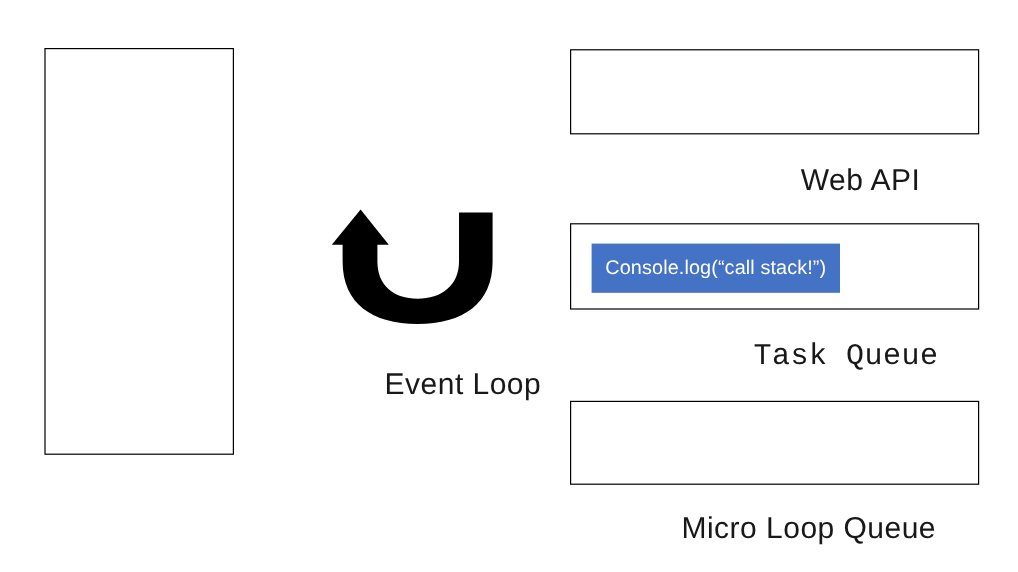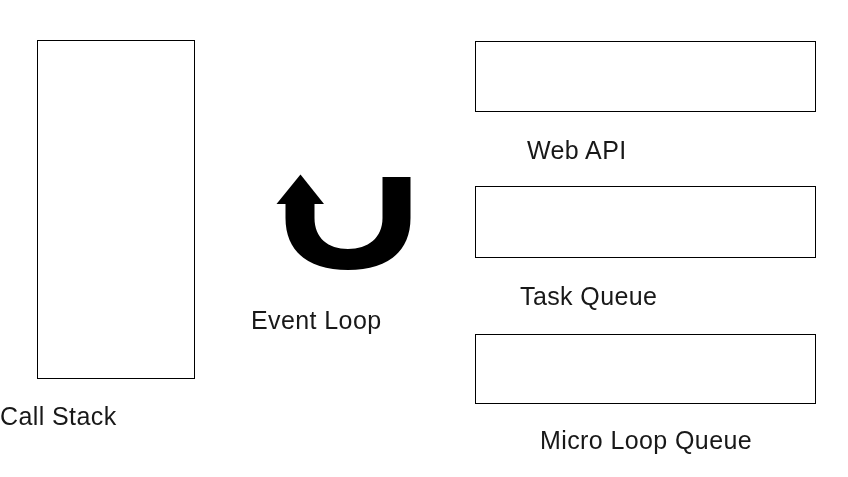--- a/index.html
+++ b/index.html
@@ -19,21 +19,21 @@
   }
   .box {
     position: absolute;
     box-sizing: border-box;
     border: 1.6px solid #000000;
     background: #ffffff;
   }
   .label {
     position: absolute;
     box-sizing: border-box;
-    text-align: left;
+    text-align: right;
     color: #181818;
     font-family: "Liberation Sans", sans-serif;
     font-size: 25px;
     font-weight: 400;
     letter-spacing: 0.4px;
     line-height: 1;
     white-space: nowrap;
   }
   
   #call-stack-box {
@@ -77,23 +77,24 @@
     top: 138px;
     width: 240px;
   }
   #task-queue-box {
     left: 475px;
     top: 186px;
     width: 341px;
     height: 72px;
   }
   #task-queue-label {
-    left: 520px;
+    left: 542px;
     top: 284px;
     width: 240px;
+    font-family: Liberation Mono, monospace;
   }
   #micro-task-queue-box {
     left: 475px;
     top: 334px;
     width: 341px;
     height: 70px;
   }
   #micro-task-queue-label {
     left: 540px;
     top: 428px;
@@ -122,21 +123,20 @@
     white-space: nowrap;
     letter-spacing: 0.1px;
   }
 </style>
 </head>
 <body>
 
 <div id="canvas">
 
   <div class="box" id="call-stack-box"></div>
-  <div class="label" id="call-stack-label">Call Stack</div>
 
   <div id="event-loop-arrow">
     <svg viewBox="0 0 140 100" xmlns="http://www.w3.org/2000/svg" aria-hidden="true">
 
       <path d="M 106.5 5
                L 134.5 5
                L 134.5 46
                C 134.5 81, 110 98, 72 98
                C 34 98, 9.5 81, 9.5 46
                L 9.5 28
@@ -148,18 +148,21 @@
 
       <path d="M 24 32 L 0.5 32 L 24.5 2.5 L 48 32 Z" fill="#000000"></path>
     </svg>
   </div>
   <div class="label" id="event-loop-label">Event Loop</div>
 
   <div class="box" id="web-api-box"></div>
   <div class="label" id="web-api-label">Web API</div>
 
   <div class="box" id="task-queue-box"></div>
+  <div id="task-queue-item">
+    <span id="task-queue-item-text">Console.log(“call stack!”)</span>
+  </div>
   <div class="label" id="task-queue-label">Task Queue</div>
 
   <div class="box" id="micro-task-queue-box"></div>
   <div class="label" id="micro-task-queue-label">Micro Loop Queue</div>
 
 </div>
 
 </body></html>

